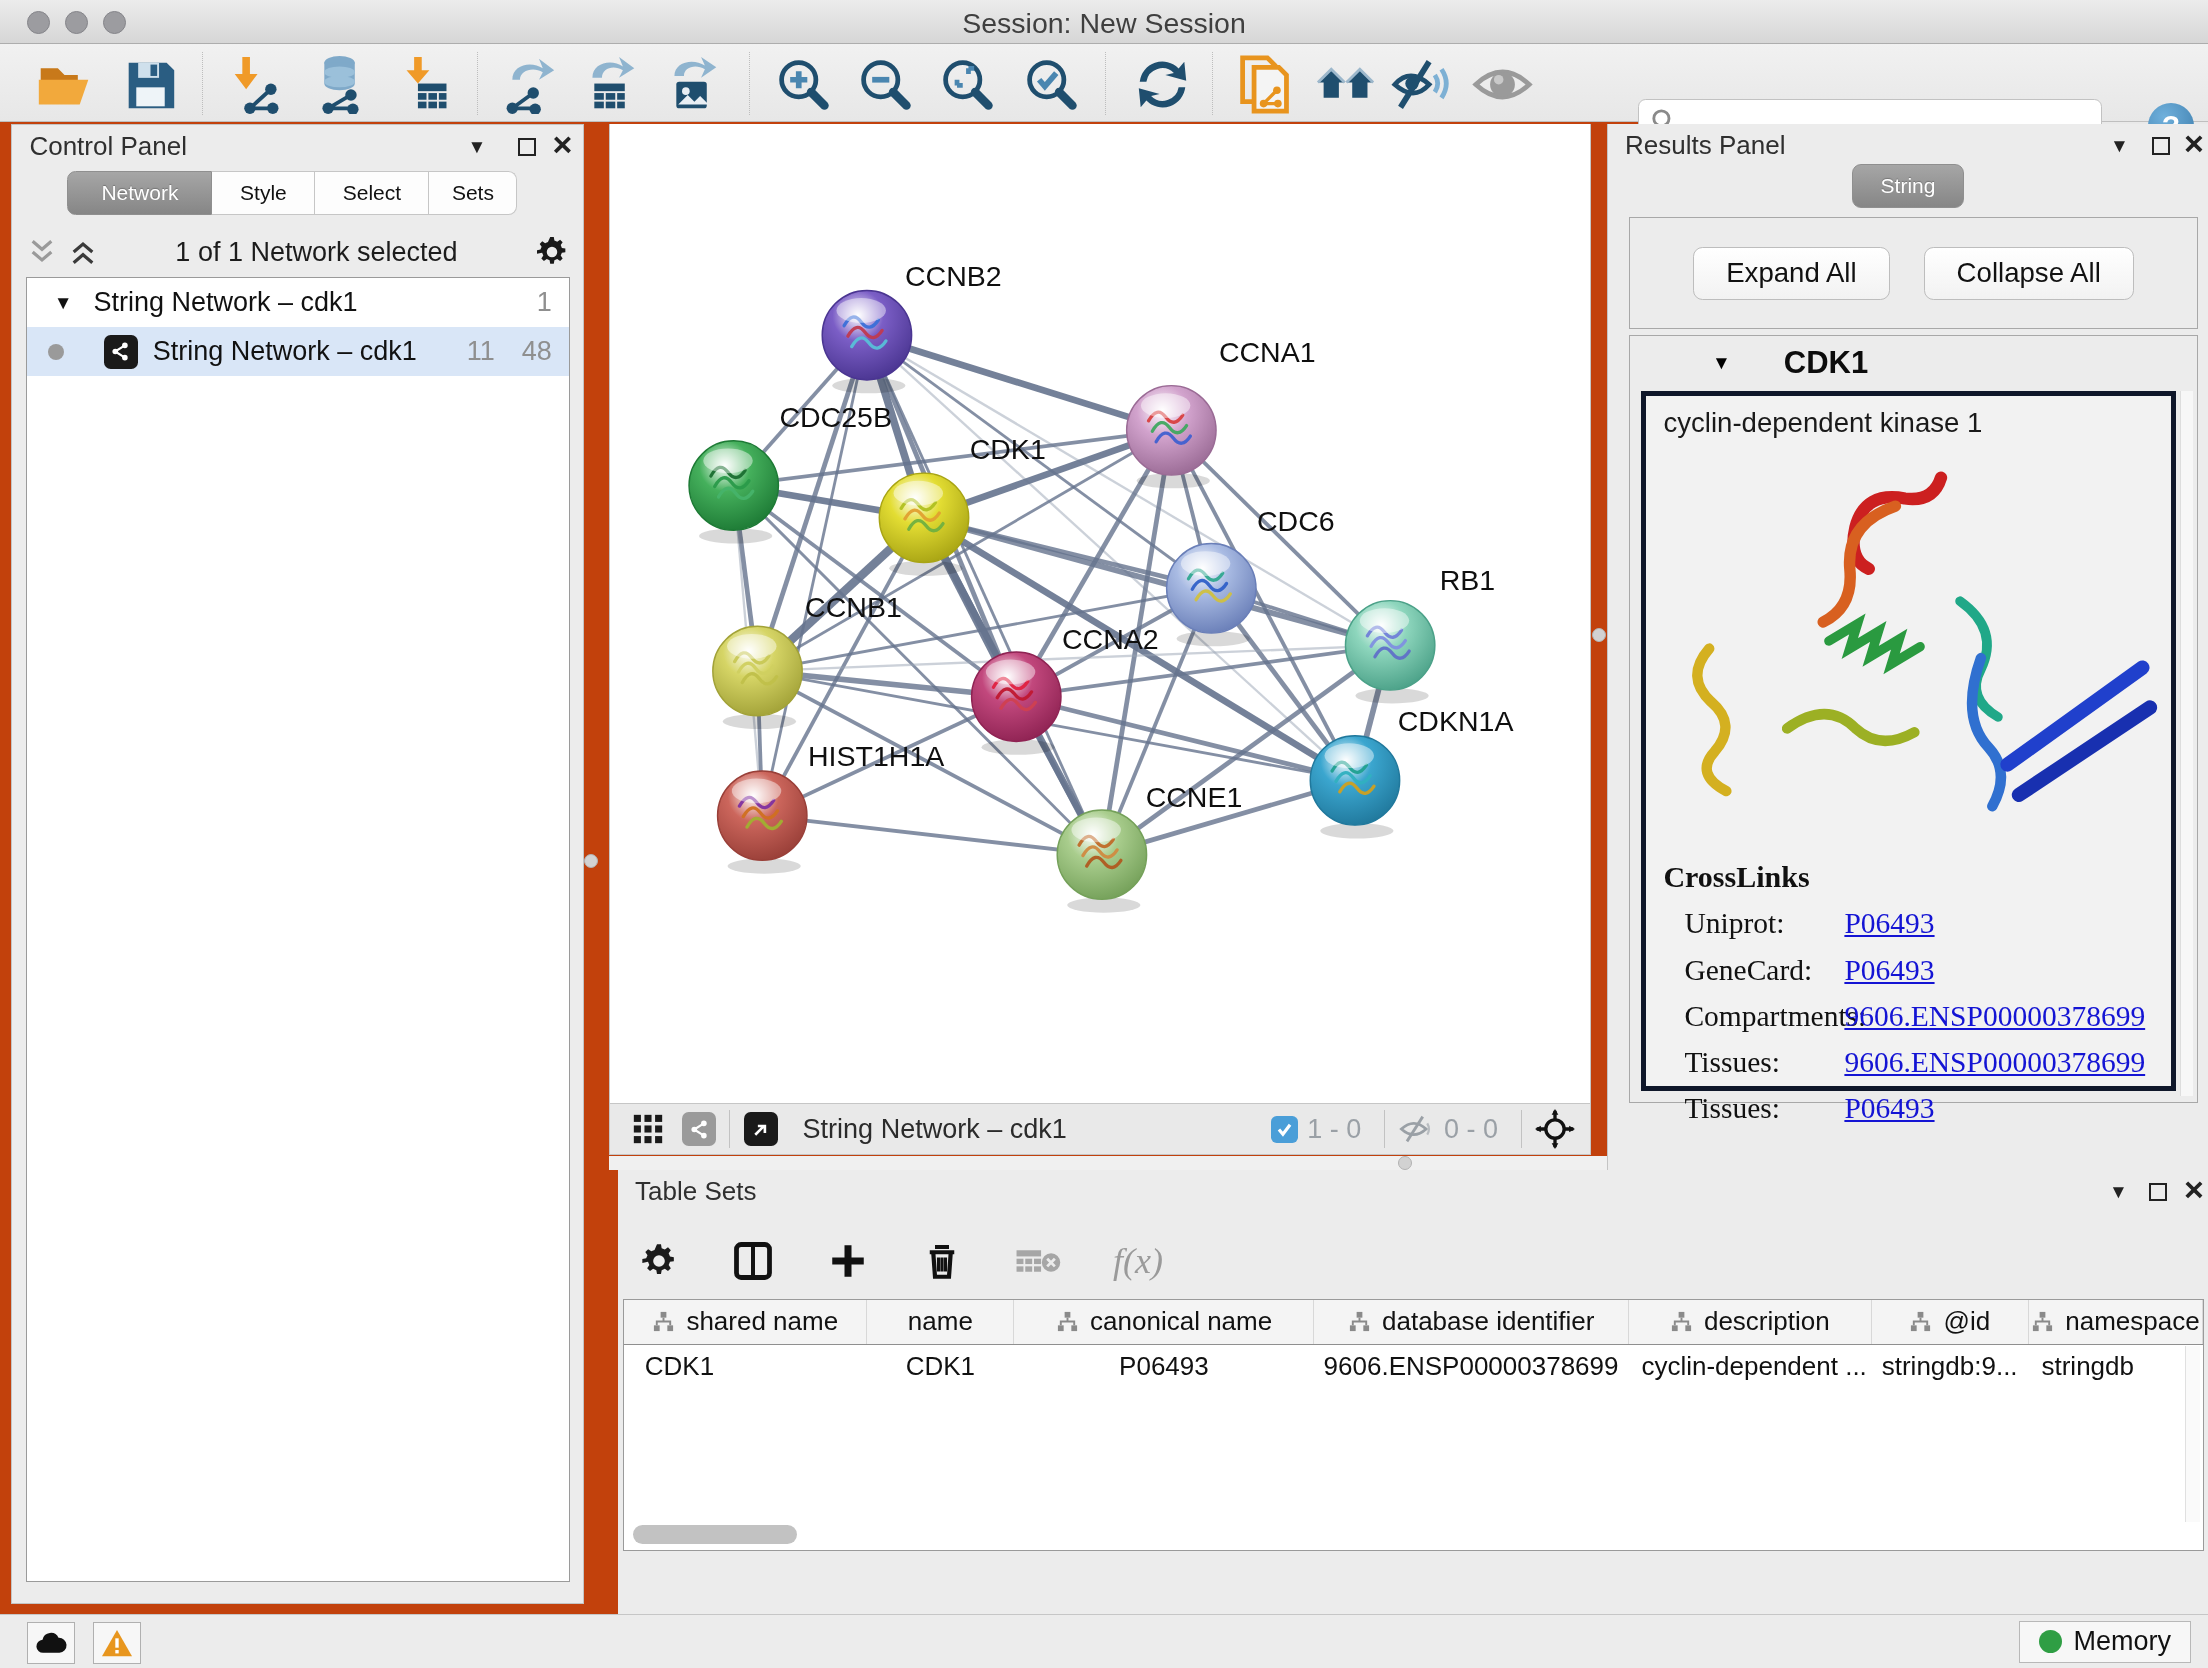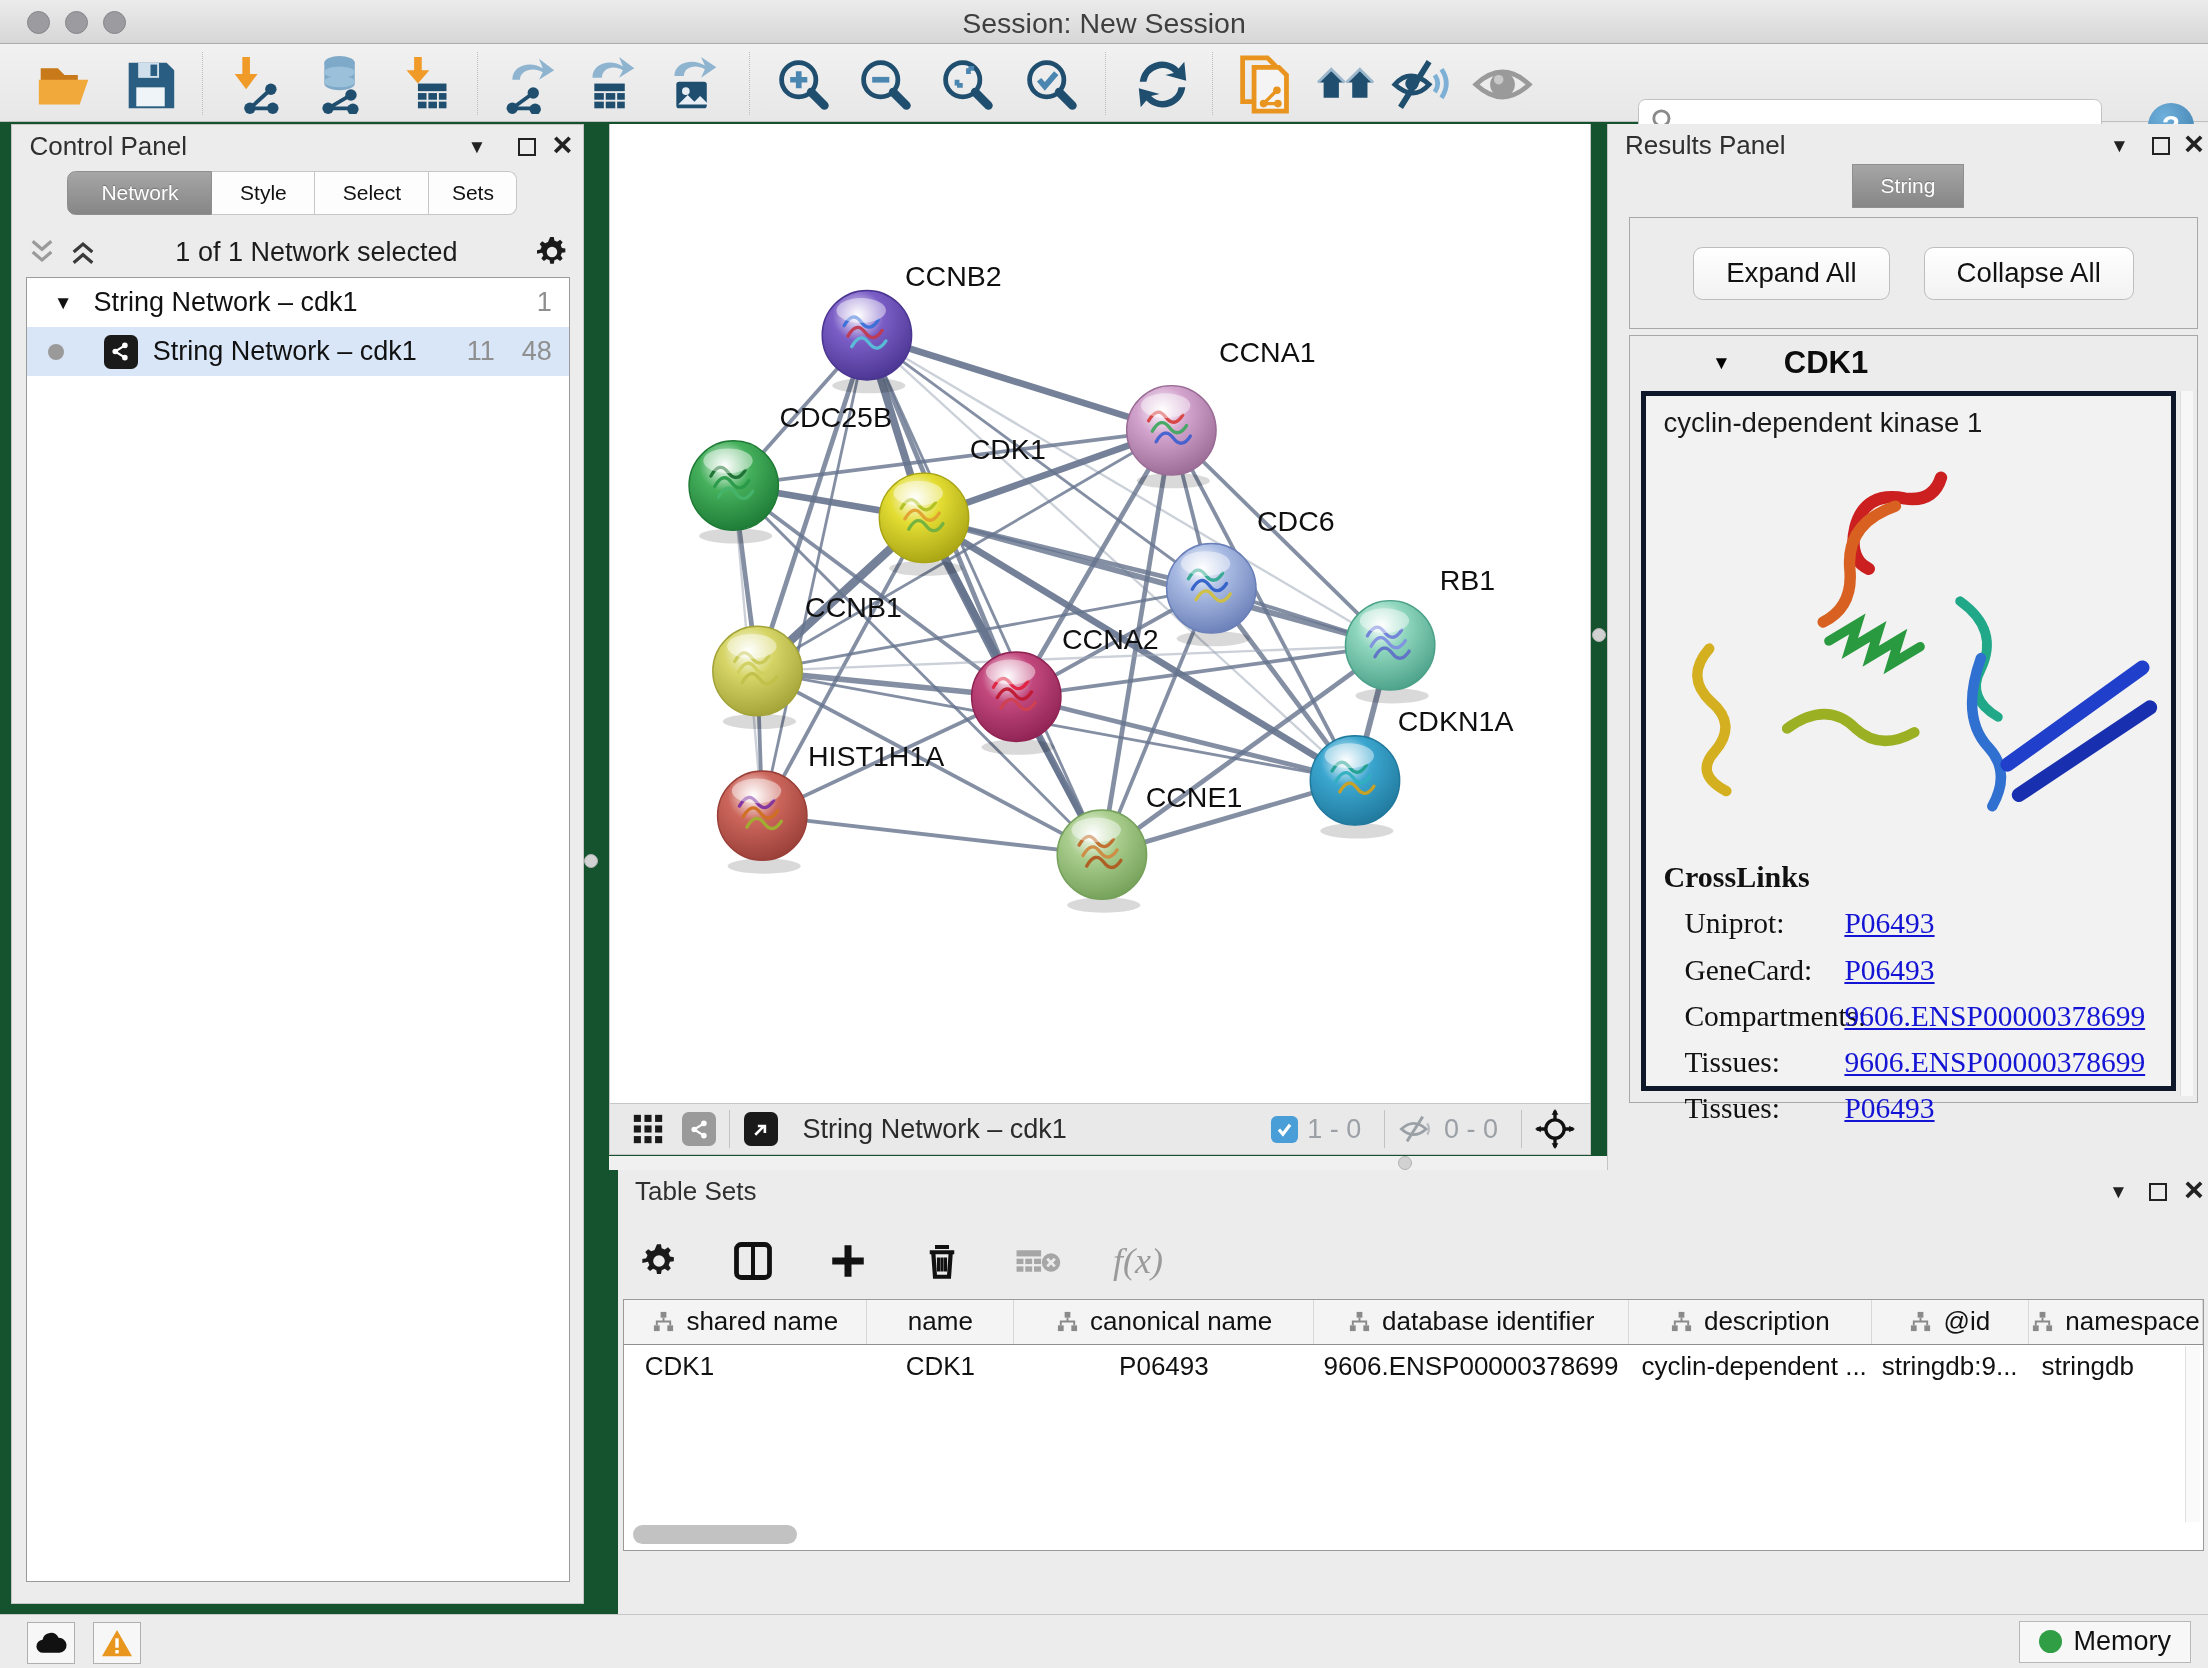--- a/index.html
+++ b/index.html
@@ -1,18 +1,18 @@
 <!DOCTYPE html>
 <html style="font-size:15px"><head>
 <meta charset="utf-8">
 <style>
   * { margin:0; padding:0; box-sizing:border-box; }
   html,body { width:2208px; height:1668px; }
   body { font-family:"Liberation Sans", sans-serif; background:#e9e9e9; position:relative; overflow:hidden; }
-  #root { position:absolute; inset:0; width:1792px; height:1668px; background:#14532d; }
+  #root { position:absolute; inset:0; width:1792px; height:1668px; background:#c2410c; }
 
   
   .titlebar { position:absolute; left:0; top:0; width:2208px; height:44px;
     background:linear-gradient(#ececec,#d6d6d6); border-bottom:1px solid #adadad; }
   .traffic { position:absolute; top:10.5px; width:23px; height:23px; border-radius:50%;
     background:#9c9ca0; border:1px solid #85858a; }
   .win-title { position:absolute; top:6.7px; left:0; width:100%; text-align:center;
     font-size:28.5px; color:#3f3f3f; }
 
   
@@ -582,21 +582,21 @@
   <div class="splitter-dot" style="left:1592px; top:628px"></div>
   <div class="splitter-dot" style="left:1398px; top:1156px"></div>
 
   <div id="results-panel">
     <div class="panel-head">Results Panel</div>
     <span class="head-ico tri" style="position:absolute;left:502px;top:11.4px">▼</span>
     <span class="head-ico" style="left:544px;top:13.3px"><span class="floatbox"></span></span>
     <span class="head-ico closex" style="left:576px;top:5.7px">×</span>
 
     <div class="tabseg" id="rp-tab">
-      <div class="seg on" style="width:112px; border-radius:0">String</div>
+      <div class="seg on" style="width:112px; border-radius:9px">String</div>
     </div>
 
     <div id="rp-box1">
       <button class="rp-btn">Expand All</button>
       <button class="rp-btn">Collapse All</button>
     </div>
 
     <div id="rp-box2">
       <div id="rp-entry-head">
         <span class="tri">▼</span>

